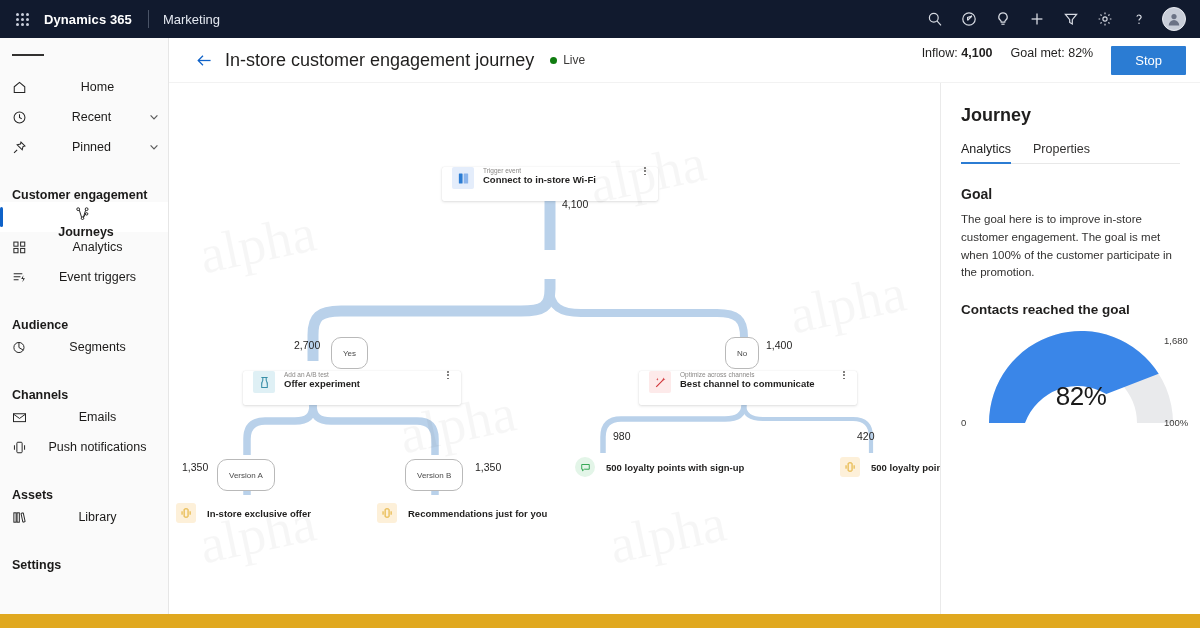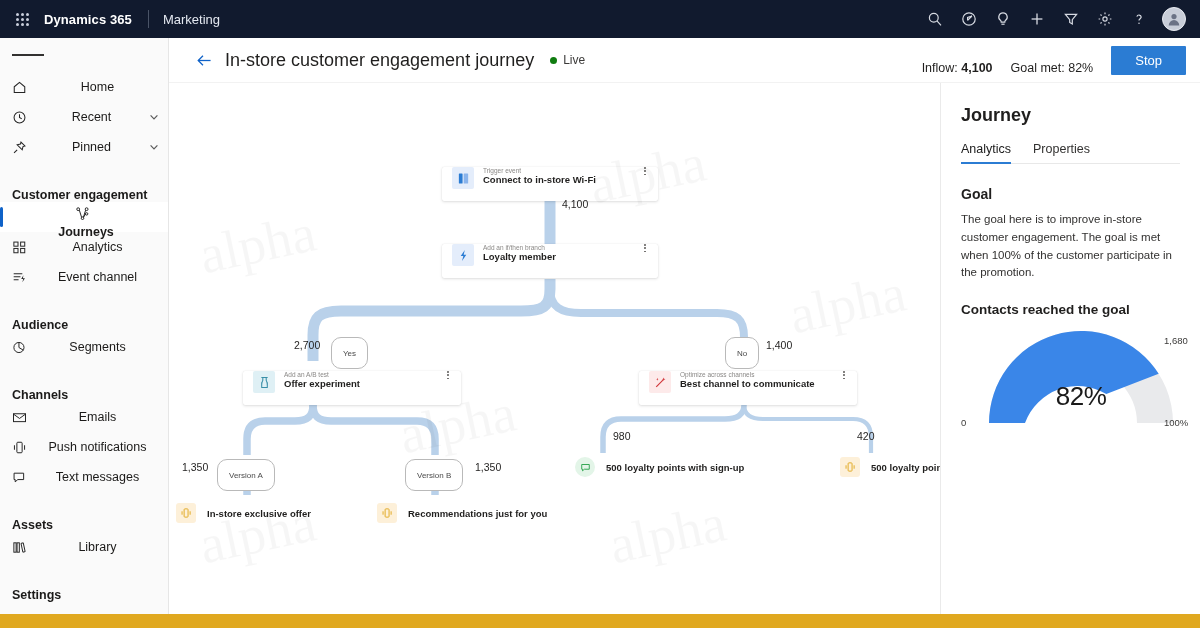--- a/index.html
+++ b/index.html
@@ -69,21 +69,21 @@
     position: absolute; left: 169px; top: 38px; width: 1031px; height: 45px;
     background: #ffffff; display: flex; align-items: center;
     padding: 0 14px 0 22px; z-index: 15;
     border-bottom: 1px solid #f2f2f2;
   }
   .backbtn { width: 26px; height: 26px; display:flex; align-items:center; justify-content:center; color:#0f62c8; cursor:pointer; }
   .jtitle { font-size: 18px; color: #201f1e; margin-left: 8px; font-weight: normal; }
   .livewrap { display: flex; align-items: center; margin-left: 16px; }
   .livedot { width: 7px; height: 7px; border-radius: 50%; background: #107c10; margin-right: 6px; }
   .livetxt { font-size: 12px; color: #3b3a39; }
-  .hdr-right { margin-left: auto; display: flex; align-items: flex-end; gap: 18px; }
+  .hdr-right { margin-left: auto; display: flex; align-items: flex-start; gap: 18px; }
   .stat { font-size: 12.5px; color: #201f1e; white-space: nowrap; }
   .stat b { font-weight: bold; }
   .stopbtn {
     background: #2b7cd3; color: #fff; border: none;
     font-size: 13px; font-family: inherit;
     padding: 0 24px; height: 29px; cursor: pointer; border-radius: 1px;
   }
 
   
   .canvas {
@@ -304,21 +304,21 @@
 
     <div class="nav-item">
       <div class="nav-ico">
         <svg width="15" height="15" viewBox="0 0 16 16" fill="none" stroke="#242424" stroke-width="1.05">
           <line x1="1.8" y1="4" x2="11" y2="4"></line>
             <line x1="1.8" y1="7.2" x2="9" y2="7.2"></line>
             <line x1="1.8" y1="10.4" x2="7" y2="10.4"></line>
           <path d="M12.2 5.6 9.8 9.6h2.2l-1 3.4 2.8-4.2h-2.2z" fill="#242424" stroke="none"></path>
         </svg>
       </div>
-      <div class="nav-lbl">Event channel</div>
+      <div class="nav-lbl">Event triggers</div>
     </div>
 
     <div class="nav-group">Audience</div>
 
     <div class="nav-item">
       <div class="nav-ico">
         <svg width="15" height="15" viewBox="0 0 16 16" fill="none" stroke="#242424" stroke-width="1.05">
           <circle cx="7.4" cy="8" r="5.4"></circle>
             <path d="M7.4 8V2.6M7.4 8l4.6 2.8"></path>
         </svg>
@@ -341,28 +341,20 @@
     <div class="nav-item">
       <div class="nav-ico">
         <svg width="15" height="15" viewBox="0 0 16 16" fill="none" stroke="#242424" stroke-width="1.05">
           <rect x="5.2" y="2.4" width="5.6" height="11.2" rx="1"></rect>
           <path d="M2.6 5.6v4.8M13.4 5.6v4.8"></path>
         </svg>
       </div>
       <div class="nav-lbl">Push notifications</div>
     </div>
 
-    <div class="nav-item">
-      <div class="nav-ico">
-        <svg width="15" height="15" viewBox="0 0 16 16" fill="none" stroke="#242424" stroke-width="1.05">
-          <path d="M2.2 3.4h10.2v6.8H6.2L3.4 12.6v-2.4H2.2z"></path>
-        </svg>
-      </div>
-      <div class="nav-lbl">Text messages</div>
-    </div>
 
     <div class="nav-group">Assets</div>
 
     <div class="nav-item">
       <div class="nav-ico">
         <svg width="15" height="15" viewBox="0 0 16 16" fill="none" stroke="#242424" stroke-width="1.05">
           <rect x="2" y="3" width="2.4" height="10"></rect>
             <rect x="5.4" y="3" width="2.4" height="10"></rect>
           <path d="M9.6 3.6 12 3l2 9.4-2.4.6z"></path>
         </svg>
@@ -432,36 +424,20 @@
         <span class="node-sub">Trigger event</span>
         <span class="node-title">Connect to in-store Wi-Fi</span>
       </div>
       <div class="node-menu">
           <i></i>
           <i></i>
           <i></i>
         </div>
     </div>
 
-    <div class="node" style="left:273px; top:161px; width:216px;">
-      <div class="node-ico" style="background:#e4edfb;">
-        <svg width="13" height="13" viewBox="0 0 14 14" fill="#2b7cd3">
-          <path d="M8.4 1 4 7.6h2.8L5.4 13 10 6.2H7.2z"></path>
-        </svg>
-      </div>
-      <div class="node-txt">
-        <span class="node-sub">Add an if/then branch</span>
-        <span class="node-title">Loyalty member</span>
-      </div>
-      <div class="node-menu">
-          <i></i>
-          <i></i>
-          <i></i>
-        </div>
-    </div>
 
     <div class="node" style="left:74px; top:288px; width:218px;">
       <div class="node-ico" style="background:#dff0f5;">
         <svg width="13" height="13" viewBox="0 0 14 14" fill="none" stroke="#3a8fa8" stroke-width="1.1">
           <line x1="3.6" y1="1.6" x2="10.4" y2="1.6"></line>
             <line x1="3.6" y1="12.4" x2="10.4" y2="12.4"></line>
           <path d="M5.2 1.6v3.2L4 7.4v5M8.8 1.6v3.2L10 7.4v5" fill="#3a8fa8"></path>
         </svg>
       </div>
       <div class="node-txt">

